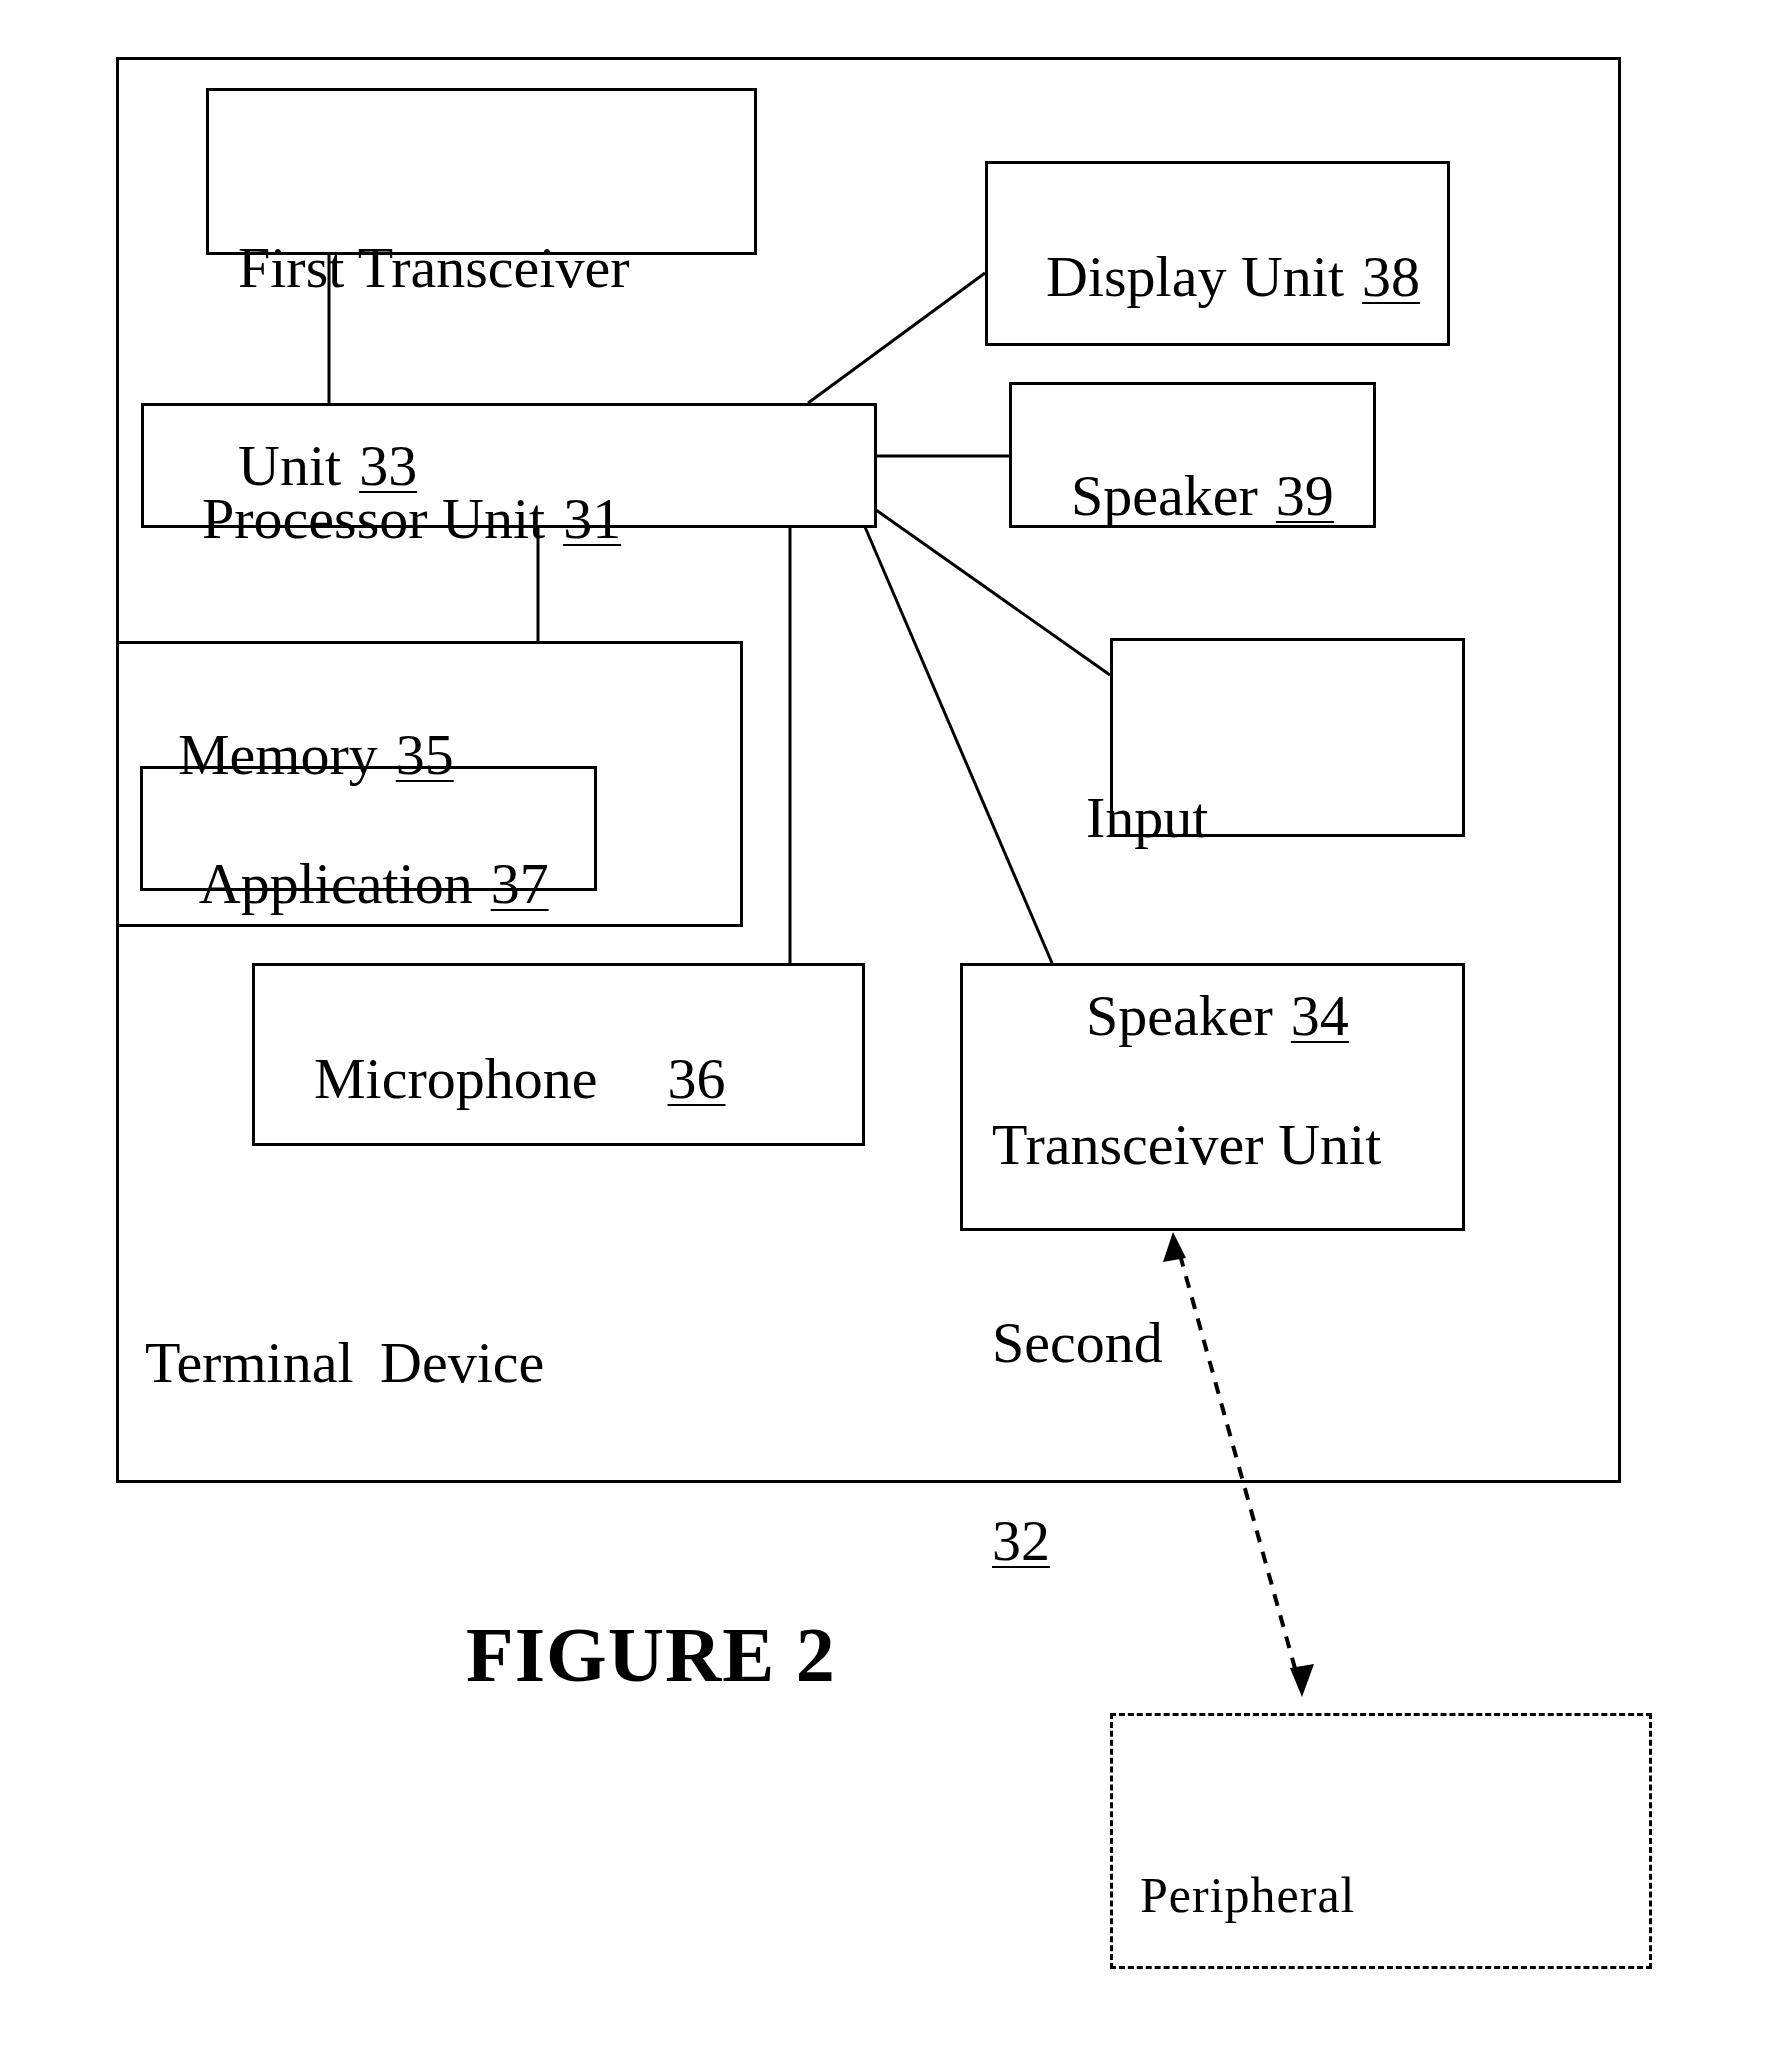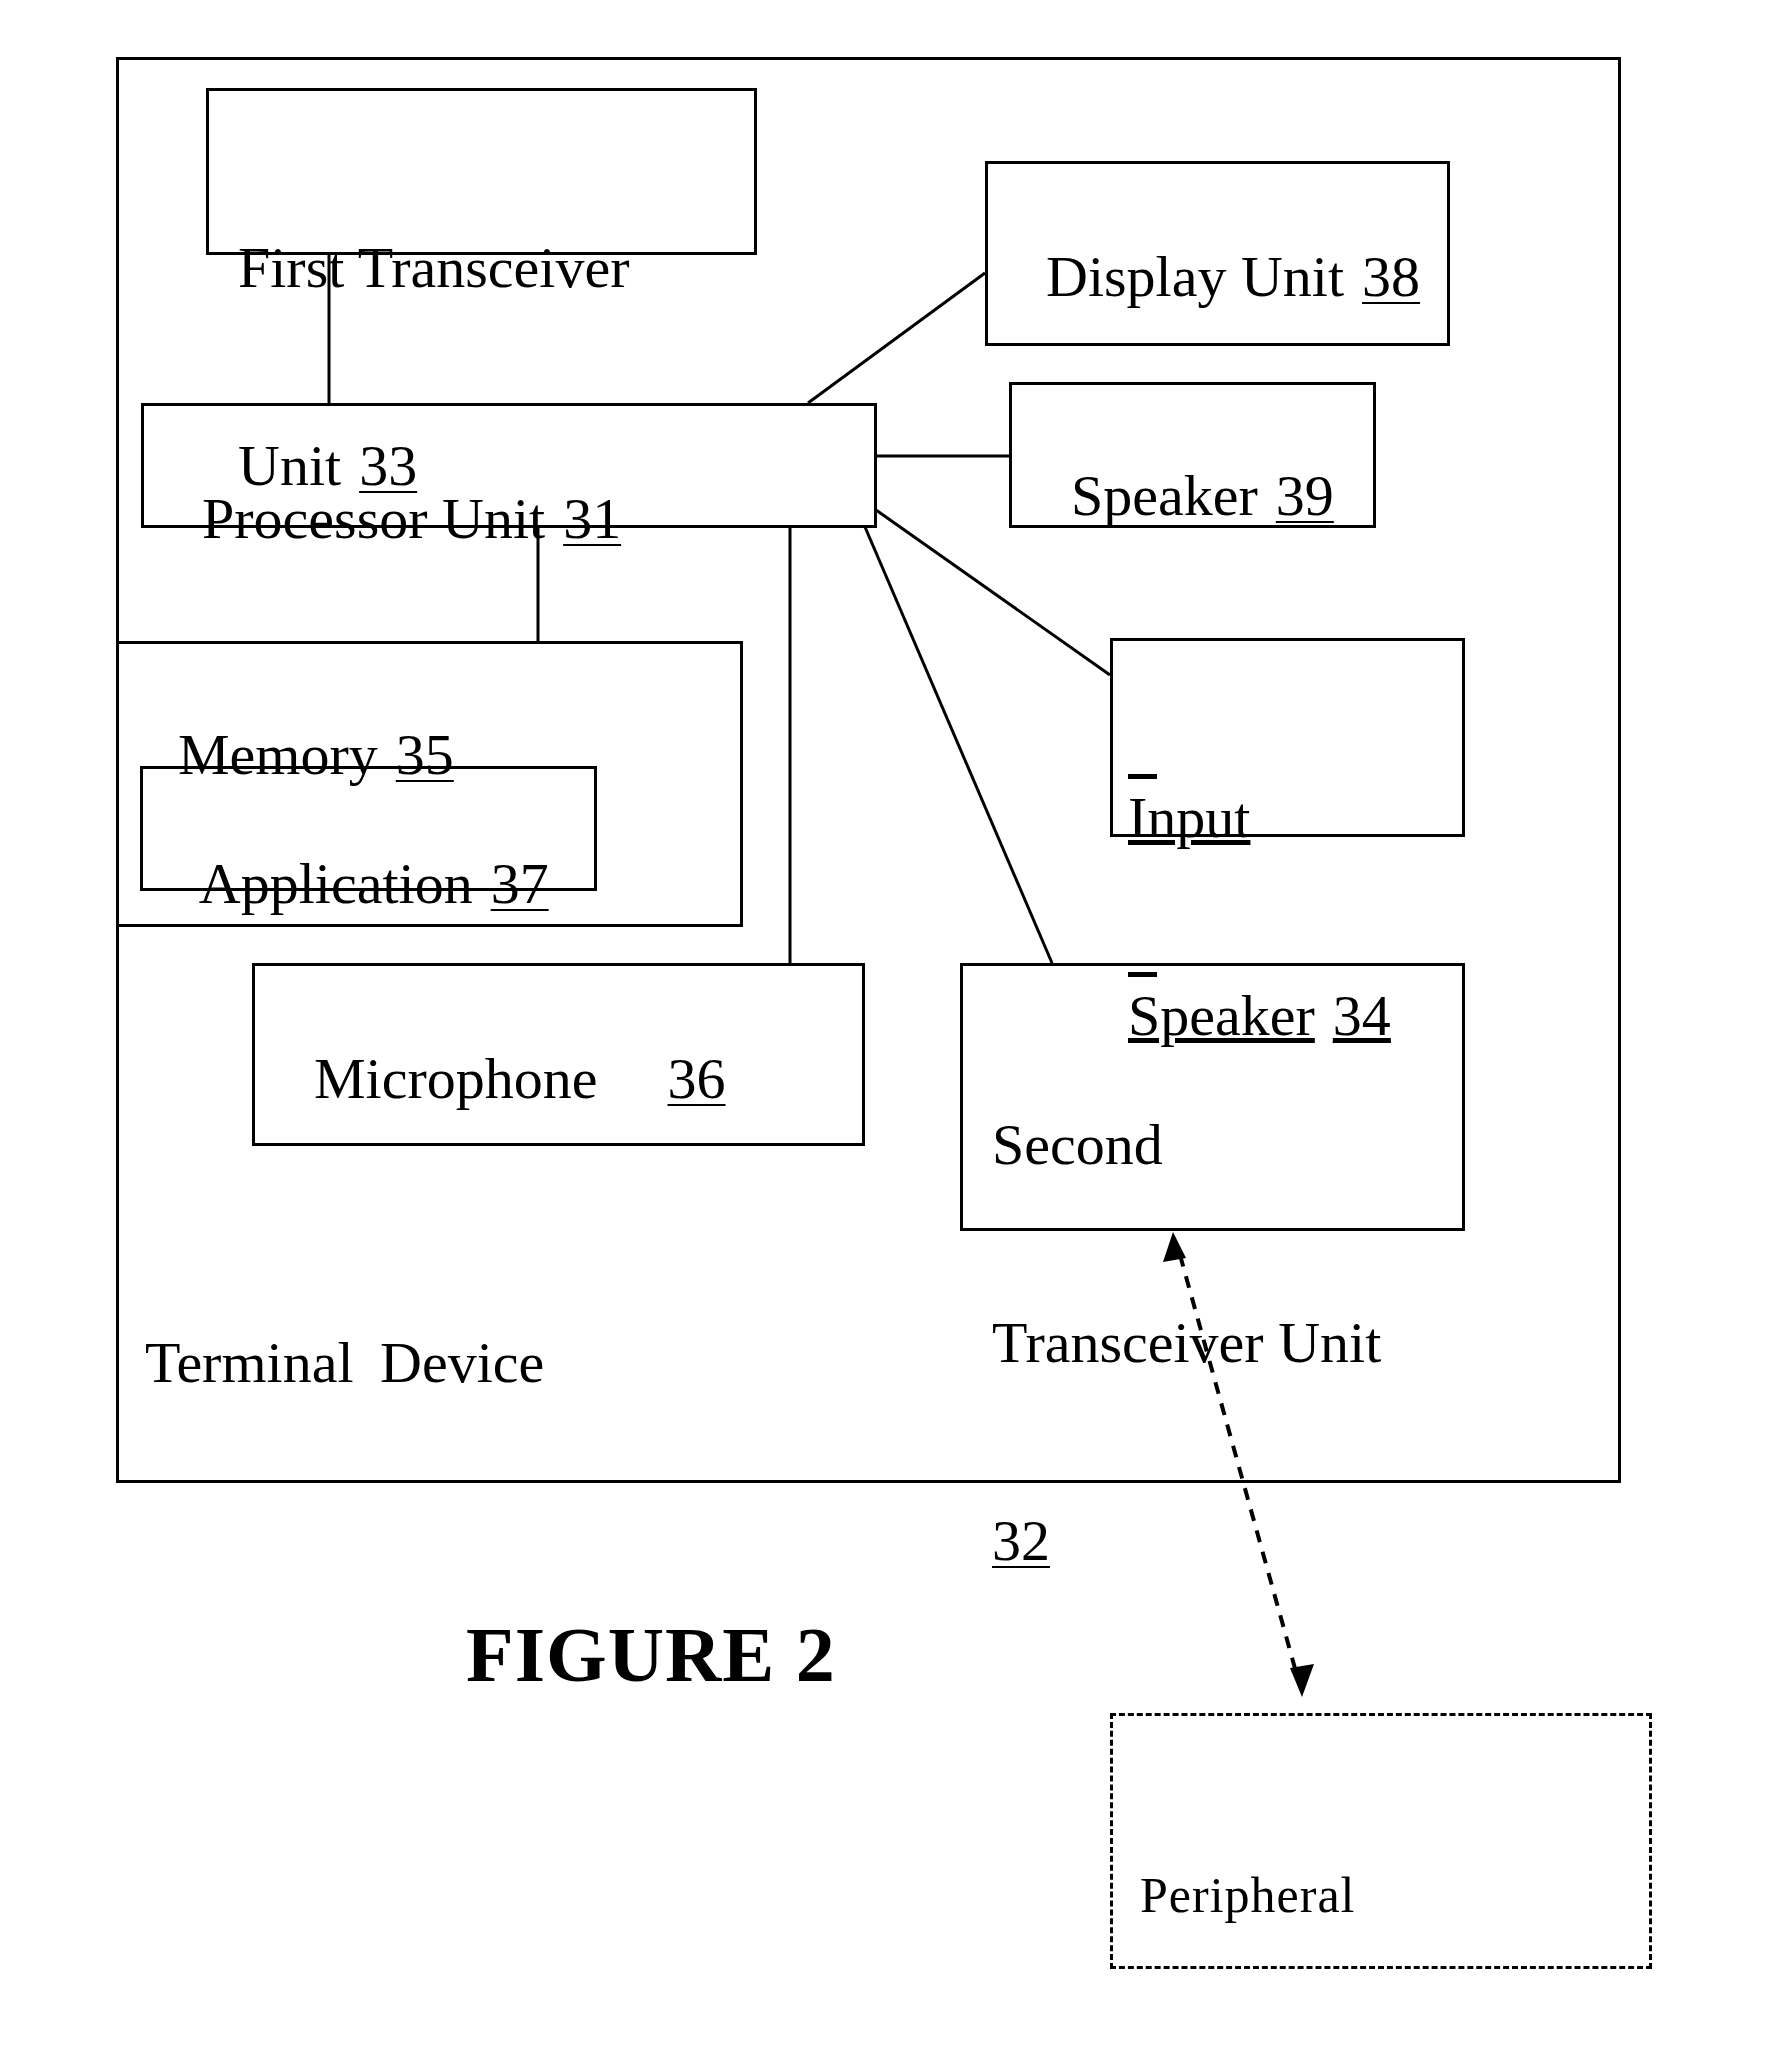--- a/index.html
+++ b/index.html
@@ -67,34 +67,34 @@
 <div class="label" style="left:149px; top:656px;">
   <span>Memory</span><span class="gap"></span><span class="ref">35</span>
 </div>
 
 <div class="box" style="left:140px; top:766px; width:457px; height:125px;"></div>
 <div class="label" style="left:173px; top:785px;">
   <span>Application</span><span class="gap"></span><span class="ref">37</span>
 </div>
 
 <div class="box" style="left:1110px; top:638px; width:355px; height:199px;"></div>
-<div class="label" style="left:1128px; top:653px;text-decoration:underline;">
+<div class="label" style="left:1086px; top:653px;">
   <div>Input</div>
   <div><span>Speaker</span><span class="gap"></span><span class="ref">34</span></div>
 </div>
 
 <div class="box" style="left:252px; top:963px; width:613px; height:183px;"></div>
 <div class="label" style="left:285px; top:980px;text-align:right;">
   <span>Microphone</span><span class="gap-wide"></span><span class="ref">36</span>
 </div>
 
 <div class="box" style="left:960px; top:963px; width:505px; height:268px;"></div>
 <div class="label" style="left:992px; top:980px;">
+  <div>Transceiver Unit</div>
   <div>Second</div>
-  <div>Transceiver Unit</div>
   <div><span class="ref">32</span></div>
 </div>
 
 <div class="fig-title" style="left:466px; top:1610px;">FIGURE 2</div>
 
 <div class="box dashed" style="left:1110px; top:1713px; width:542px; height:256px;"></div>
 <div class="label periph" style="left:1140px; top:1730px;">
   <div>Peripheral</div>
   <div>Communication</div>
   

